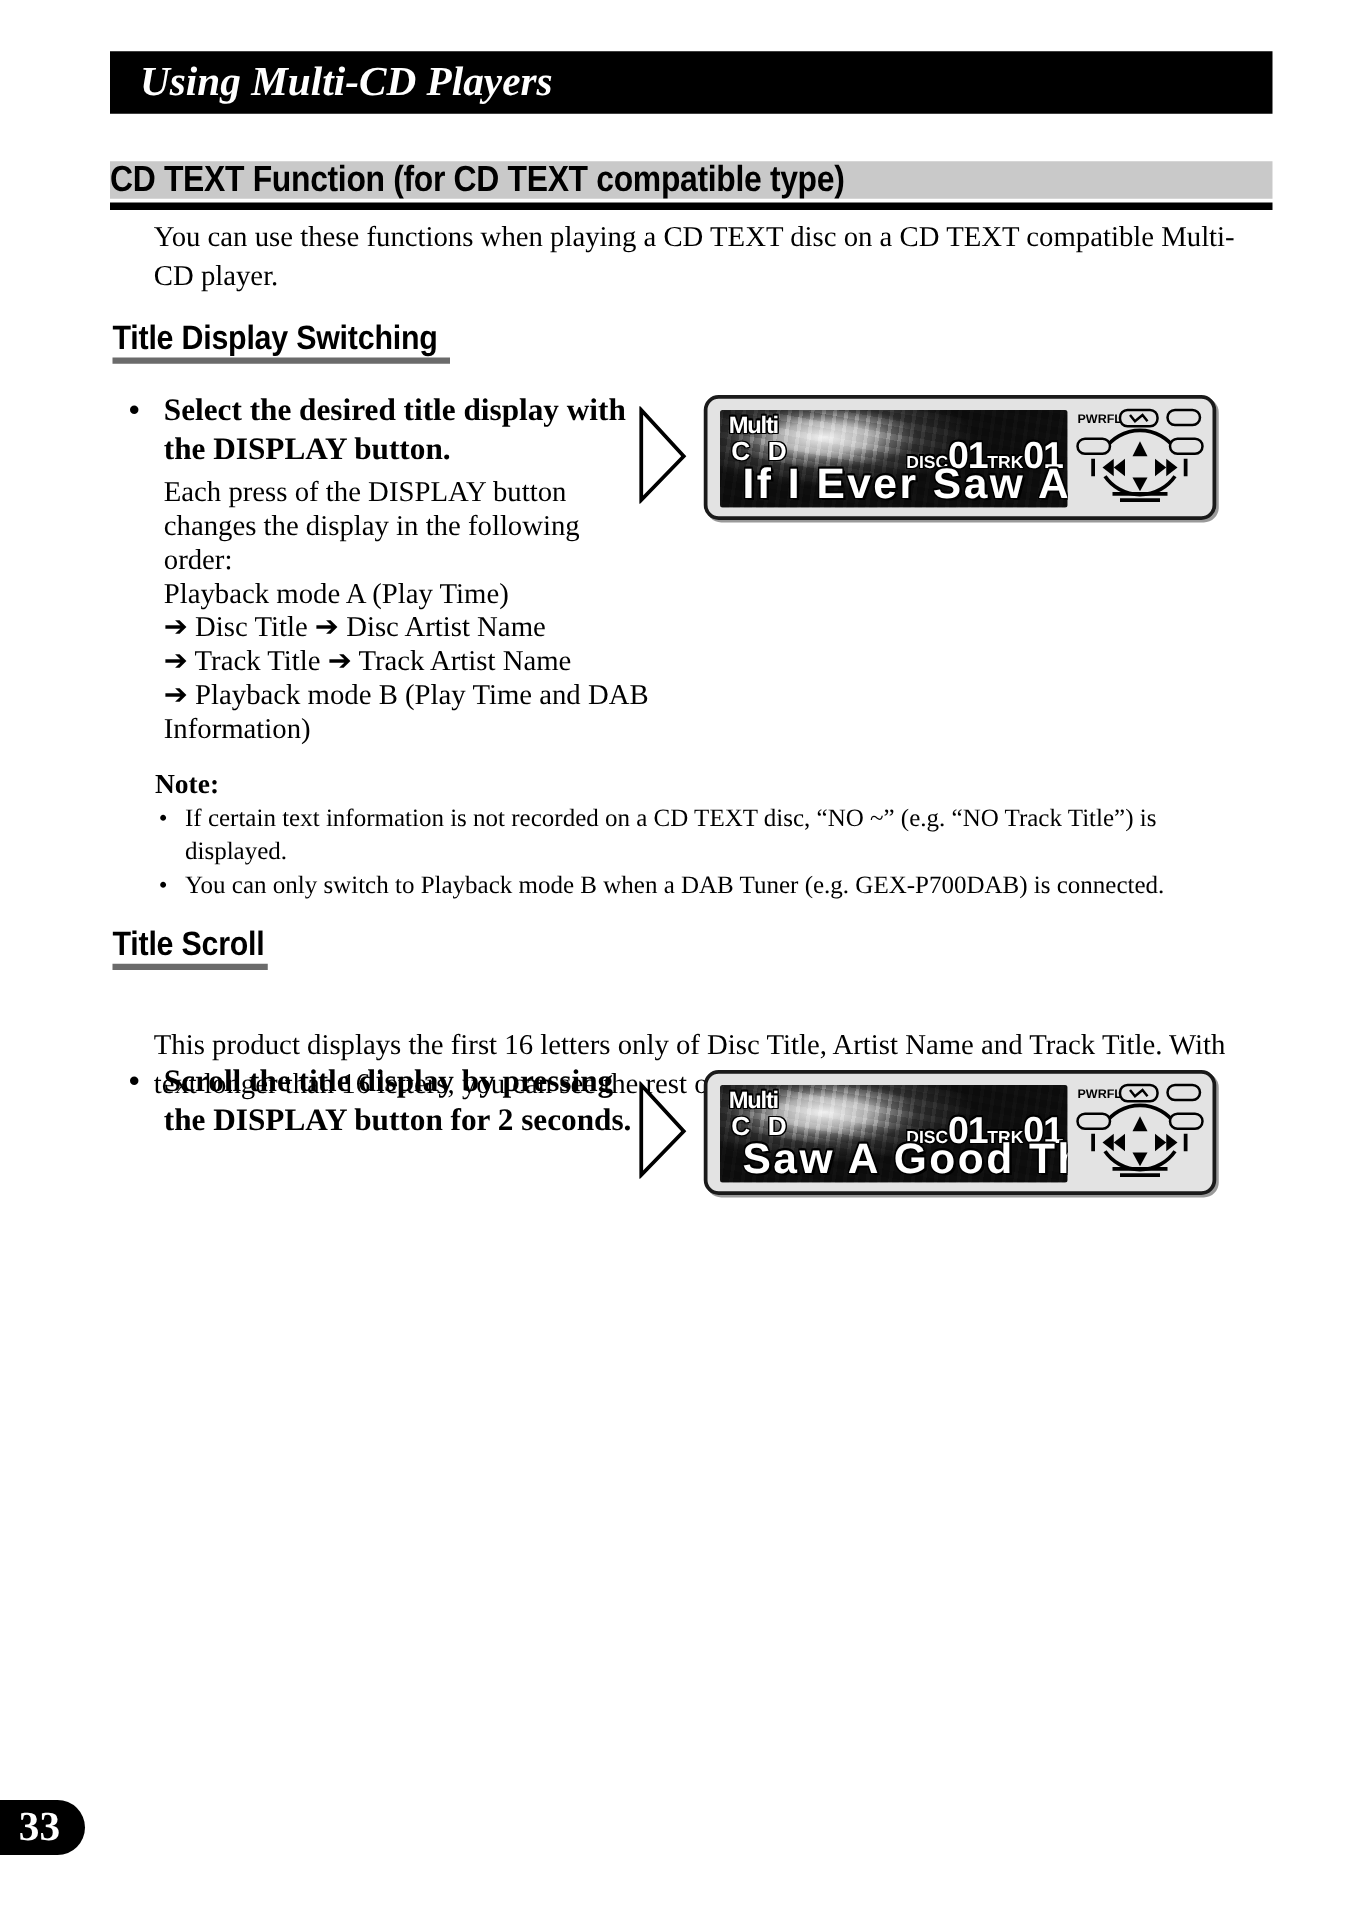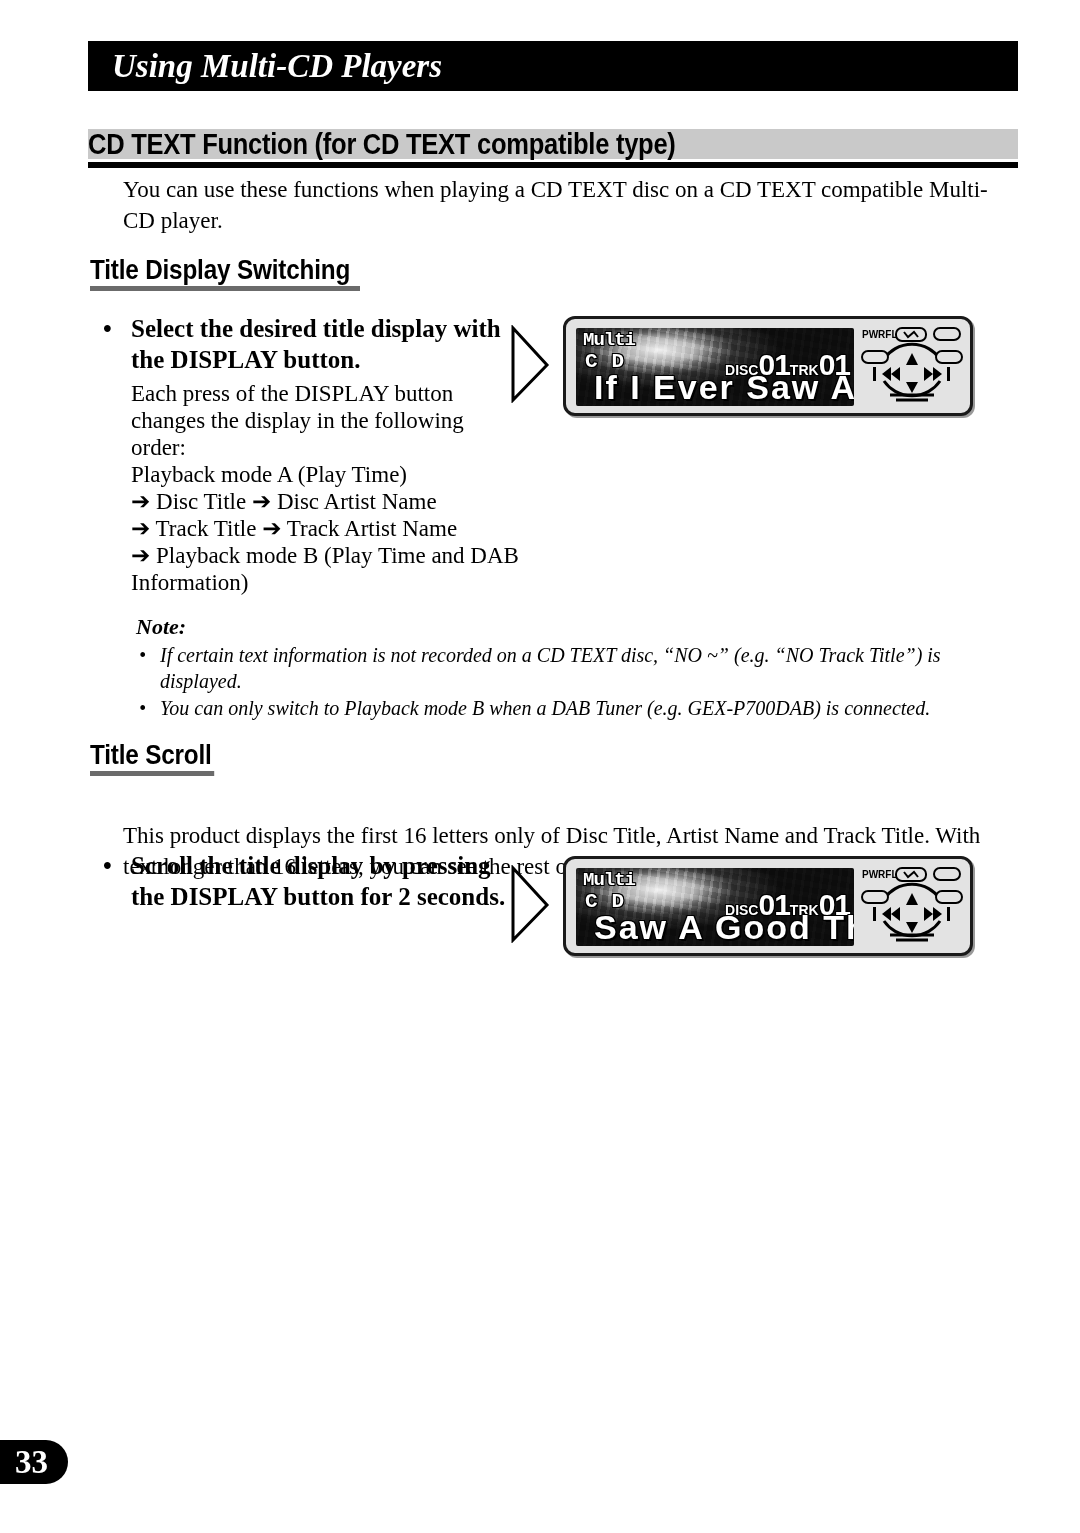--- a/index.html
+++ b/index.html
@@ -144,24 +144,23 @@
     width: 390px;
     font-size: 23px;
     line-height: 27px;
   }
   #explain-block .line { white-space: nowrap; }
   #explain-block .wrap { white-space: normal; }
 
   
   #note-block {
     position: absolute;
-    left: 136px;
+    left: 124px;
     top: 613px;
     width: 880px;
-    font-style: italic;
   }
   #note-block .note-title {
     font-family: "Liberation Serif", "DejaVu Serif", serif;
     font-weight: bold;
     font-size: 22px;
     line-height: 27px;
     margin-bottom: 2px;
   }
   #note-block ul {
     list-style: none;
@@ -236,21 +235,21 @@
     pointer-events: none;
   }
 
   
   .multicd {
     position: absolute;
     left: 7px;
     top: 3px;
     z-index: 4;
     color: #ffffff;
-    font-family: Liberation Mono, monospace;
+    font-family: Liberation Sans, sans-serif;
     font-weight: bold;
     line-height: 1;
     text-shadow:
       1px 0 0 #000, -1px 0 0 #000, 0 1px 0 #000, 0 -1px 0 #000,
       1px 1px 0 #000, -1px -1px 0 #000, 1px -1px 0 #000, -1px 1px 0 #000;
   }
   .multicd .m-top {
     display: block;
     font-size: 19px;
     letter-spacing: -1px;

